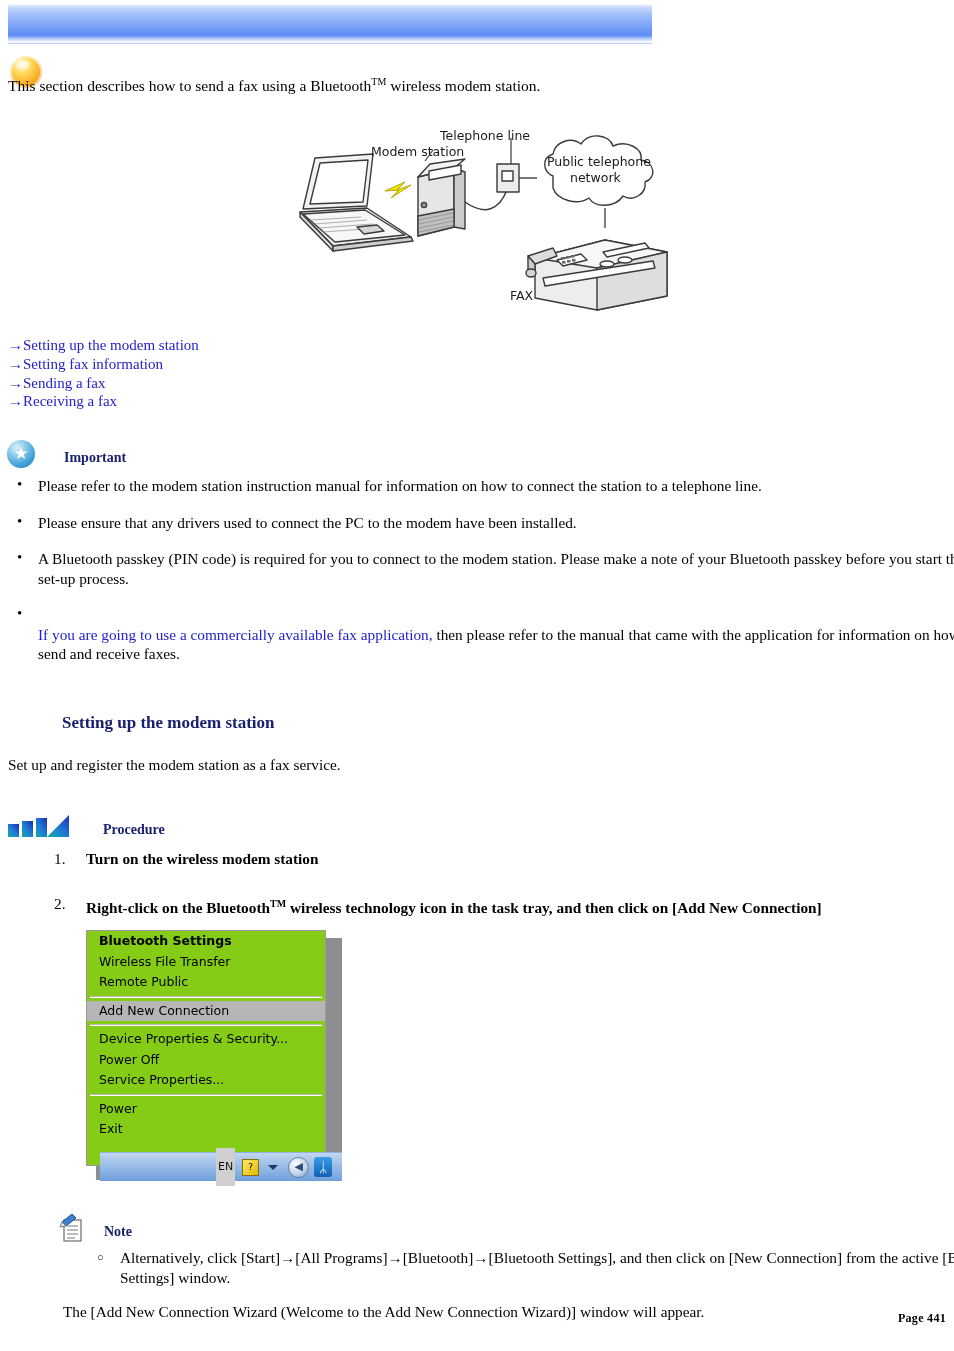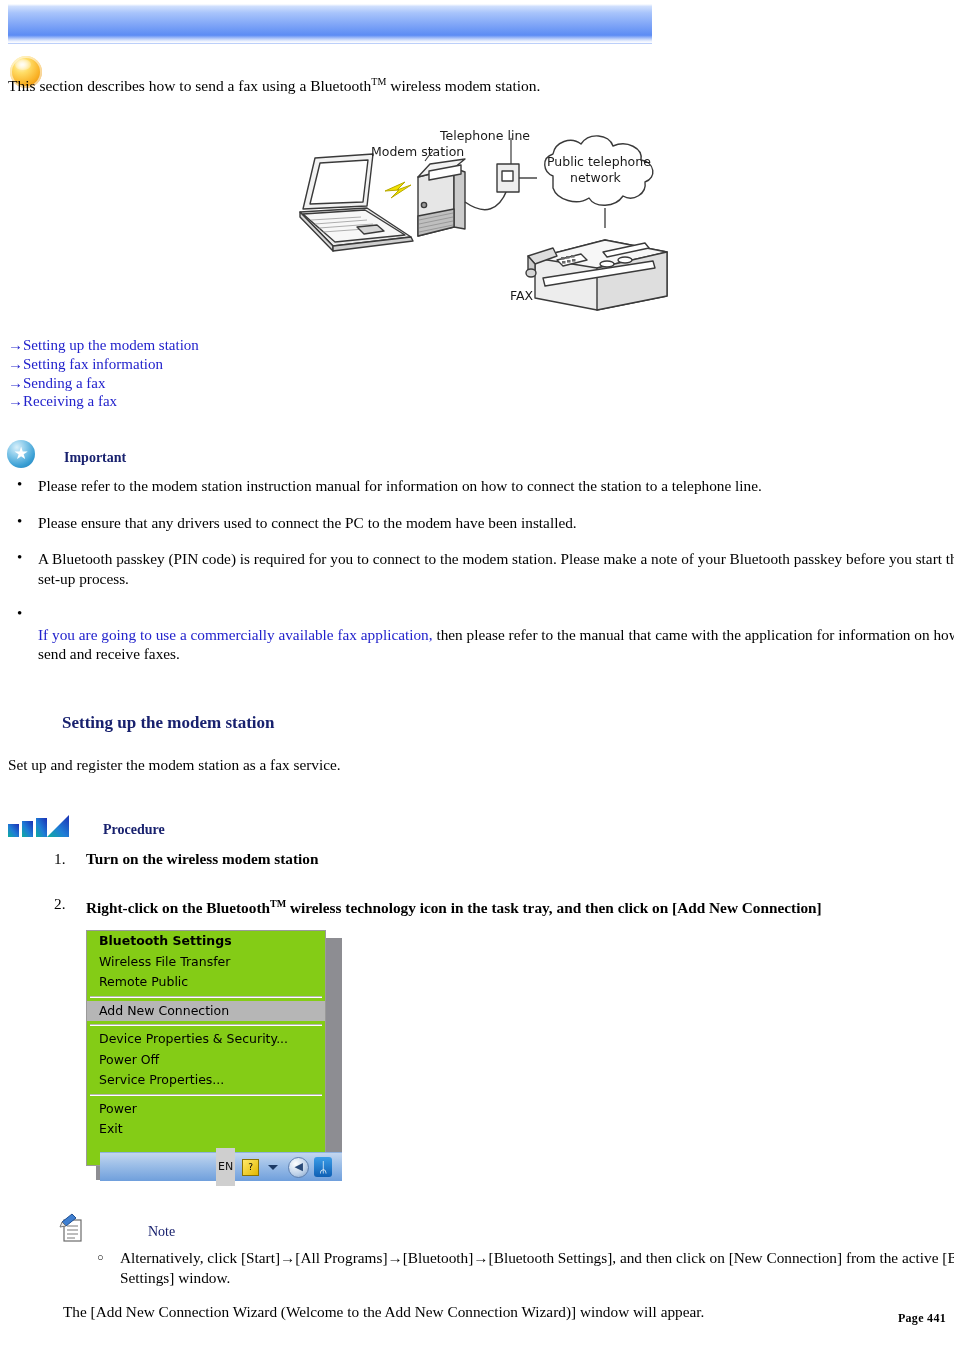--- a/index.html
+++ b/index.html
@@ -337,23 +337,22 @@
     left: 58px;
     top: 1213px;
     width: 30px;
     height: 32px;
   }
   .note-label {
     position: absolute;
     left: 104px;
     top: 1224px;
     font-size: 14px;
-    font-weight: normal;
+    font-weight: bold;
     color: #18216e;
-    margin-left: 44px;
   }
   ul.note-bullets {
     position: absolute;
     left: 0;
     top: 1248px;
     width: 940px;
     margin: 0;
     padding: 0 0 0 120px;
     list-style: none;
   }

